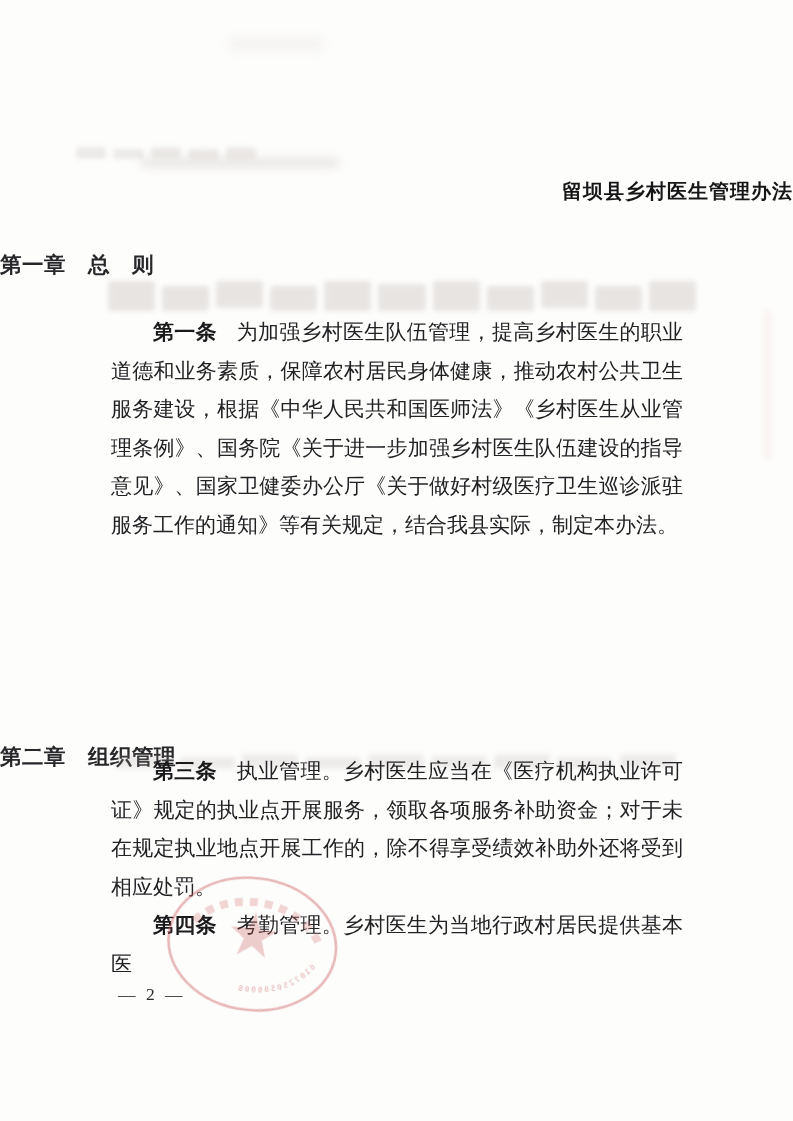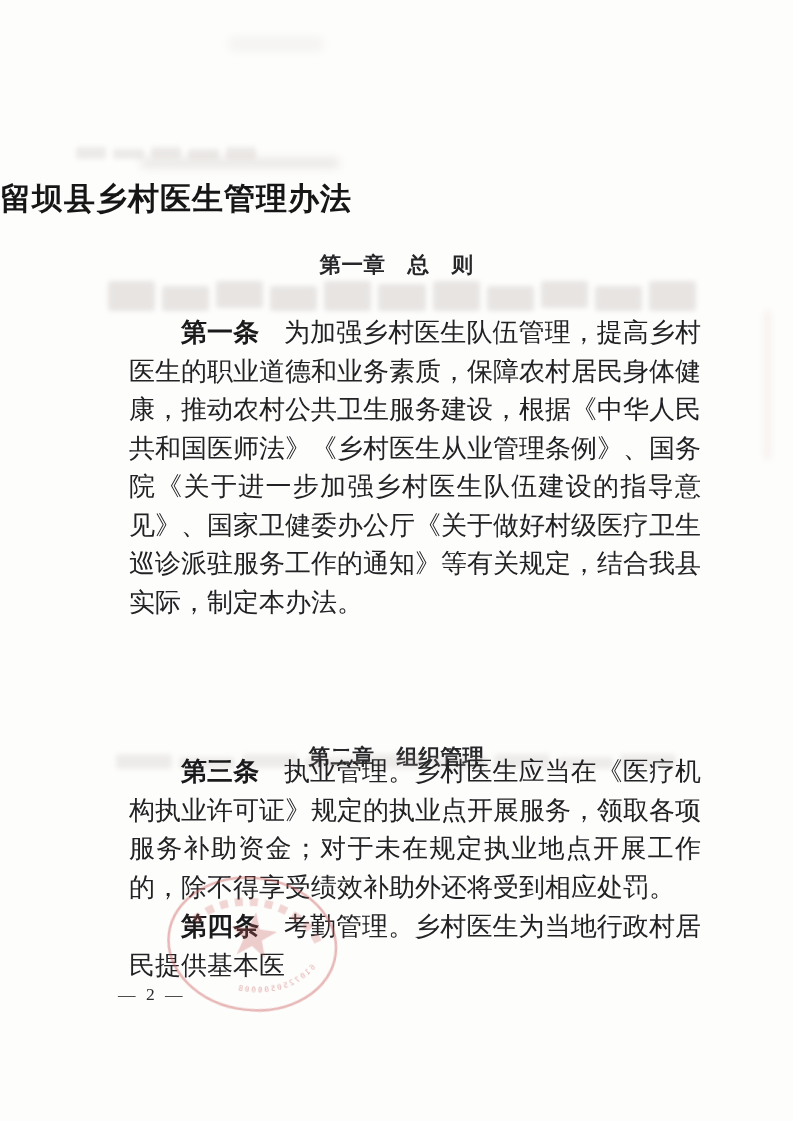--- a/index.html
+++ b/index.html
@@ -8,41 +8,40 @@
     width:793px;height:1121px;
     margin:0 auto;
     background:#fdfdfc;
     overflow:hidden;
     font-family:"Liberation Serif","DejaVu Serif",serif;
     color:#1c1c1e;
   }
   
   .doc-title{
     position:absolute;top:178px;left:0;width:100%;
-    margin:0;text-align:left;
+    margin:0;text-align:right;
     font-family:"Liberation Sans","DejaVu Sans",sans-serif;
-    font-size:31px;font-weight:700;letter-spacing:1px;
+    font-size:20px;font-weight:700;letter-spacing:1px;
     color:#161617;
   }
   .chapter{
     position:absolute;left:0;width:100%;
-    margin:0;text-align:center;
+    margin:0;
     font-family:"Liberation Sans","DejaVu Sans",sans-serif;
     font-size:21.5px;font-weight:700;letter-spacing:.5px;
     color:#27272a;
   }
   .chapter-1{top:250px;}
   .chapter-2{top:714px;margin-top:28px;}
   
   .body-block{
     position:absolute;left:111px;width:572px;
-    font-size:26px;line-height:38.5px;
+    font-size:21px;line-height:38.5px;
     text-align:justify;text-justify:inter-ideograph;
     color:#222225;
-    margin-left:18px;
   }
   .body-1{top:313px;}
   .body-2{top:752px;}
   .article{margin:0;text-indent:2em;}
   .art-label{
     font-family:"Liberation Sans","DejaVu Sans",sans-serif;
     font-weight:700;margin-right:.95em;color:#1a1a1c;
   }
   
   .page-number{

